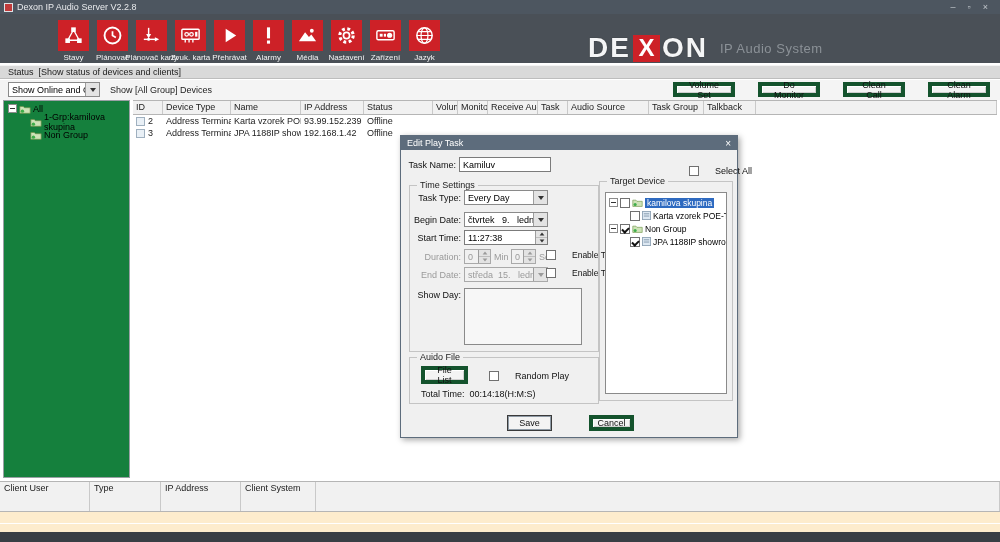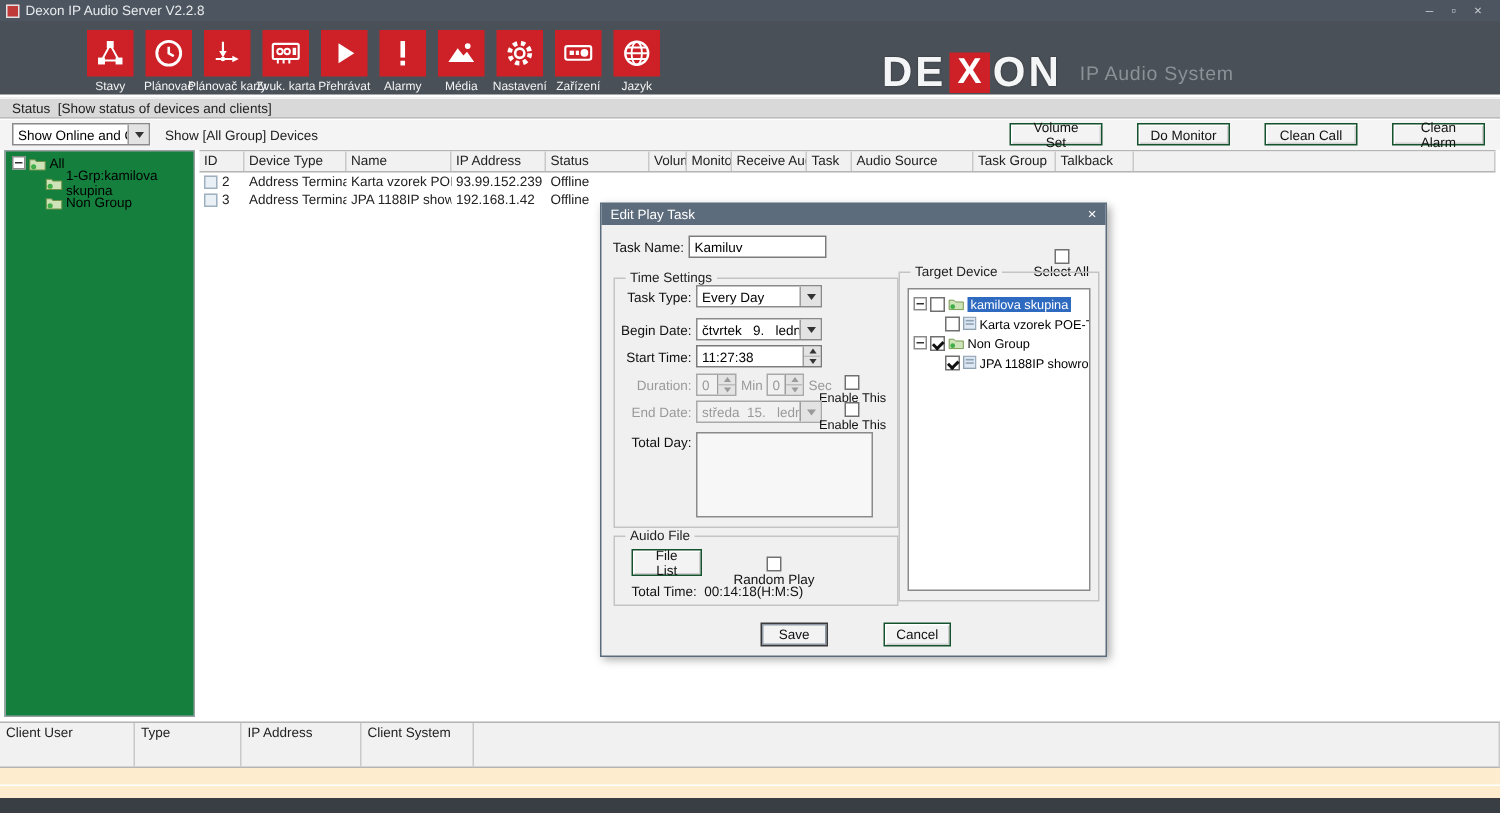--- a/index.html
+++ b/index.html
@@ -34,21 +34,21 @@
   .filterrow { left:0; top:80px; width:1000px; height:20px; background:#f4f4f4; }
   .combo { background:#fff; border:1px solid #8a8a8a; display:flex; align-items:center; height:15px; font-size:9px; overflow:hidden; }
   .combo .val { flex:1; padding:0 3px; white-space:pre; overflow:hidden; }
   .combo .arrow { width:14px; height:13px; background:#e3e3e3; border-left:1px solid #9d9d9d;
     display:flex; align-items:center; justify-content:center; }
   .tri-down { width:0; height:0; border-left:3px solid transparent; border-right:3px solid transparent; border-top:4px solid #333; }
   .tri-up { width:0; height:0; border-left:3px solid transparent; border-right:3px solid transparent; border-bottom:4px solid #333; }
   .filter-combo { position:absolute; left:8px; top:2px; width:92px; }
   .filter-label { position:absolute; left:110px; top:5px; font-size:9px; color:#222; }
   .action-btns { position:absolute; right:10px; top:2px; display:flex; gap:23px; }
-  .btn { background:#f3f3f3; border:1px solid #14532d; box-shadow:inset 1px 1px 0 #ffffff, inset -1px -1px 0 #cfcfcf;
+  .btn { background:#f3f3f3; border:4px solid #14532d; box-shadow:inset 1px 1px 0 #ffffff, inset -1px -1px 0 #cfcfcf;
     font-size:9px; color:#111; height:15px; padding:0 8px; display:flex; align-items:center; justify-content:center; cursor:default; }
   .action-btns .btn { width:62px; }
 
   
   .tree-panel { left:3px; top:100px; width:127px; height:378px; background:#15803d; border:1px solid #9aa0a5; font-size:9px; }
   .tree-row { display:flex; align-items:center; height:11px; margin-top:2px; }
   .expander { width:9px; height:9px; background:#fff; border:1px solid #8b8b8b; position:relative; flex:none; }
   .expander::after { content:''; position:absolute; left:1px; top:3px; width:5px; height:1px; background:#333; }
   .icon-folder { width:12px; height:10px; margin:0 2px; flex:none; }
   .icon-leaf { width:10px; height:10px; margin:0 2px; flex:none; }
@@ -86,21 +86,21 @@
   .spin-btns { width:12px; display:flex; flex-direction:column; border-left:1px solid #9d9d9d; }
   .spin-btns div { flex:1; background:#e3e3e3; display:flex; align-items:center; justify-content:center; }
   .spin-btns div + div { border-top:1px solid #bdbdbd; }
   .spin-btns .tri-up, .spin-btns .tri-down { transform:scale(0.8); }
   .disabled-field { background:#f1f1f1 !important; color:#9a9a9a; border-color:#a9a9a9 !important; }
   .disabled-field .val { color:#9a9a9a; }
   .disabled-field .tri-down, .disabled-field .tri-up { border-top-color:#9a9a9a; border-bottom-color:#9a9a9a; }
   .cb { width:10px; height:10px; background:#fff; border:1px solid #707070; position:relative; flex:none; }
   .cb.checked::after { content:''; position:absolute; left:1px; top:2px; width:5px; height:3px;
     border-left:2px solid #111; border-bottom:2px solid #111; transform:rotate(-45deg); }
-  .cb-wrap { position:absolute; display:flex; align-items:center; gap:0; font-size:9px; color:#111; white-space:nowrap;flex-direction:column; }
+  .cb-wrap { position:absolute; display:flex; align-items:center; gap:16px; font-size:9px; color:#111; white-space:nowrap; }
   .listbox { position:absolute; background:#f7f7f7; border:1px solid #8a8a8a; }
   .tgt-row { display:flex; align-items:center; height:13px; font-size:8.5px; white-space:nowrap; overflow:hidden; }
   .tgt-row .sel { background:#2e6ac0; color:#fff; padding:0 2px; }
   .dlg-btn { position:absolute; width:45px; height:16px; }
   .dlg-btn.default { border:1px solid #3a3a3a; box-shadow:inset 0 0 0 1px #8e9aa5, inset 1px 1px 0 #fff; }
 </style>
 </head>
 <body>
 
 <div class="abs titlebar">
@@ -420,21 +420,21 @@
     <span class="val">středa  15.   ledna   20</span>
     <span class="arrow">
         <span class="tri-down"></span>
       </span>
   </div>
   <div class="cb-wrap" style="left:145px; top:132px; font-size:8.5px;">
     <span class="cb"></span>
     <span>Enable This</span>
   </div>
 
-  <span class="dlg-label" style="left:0; top:154px; width:60px;">Total Day:</span>
+  <span class="dlg-label" style="left:0; top:154px; width:60px;">Show Day:</span>
   <div class="listbox" style="left:63px; top:152px; width:118px; height:57px;"></div>
 
   <div class="fieldset" style="left:8px; top:221px; width:190px; height:47px;">
     <span class="legend">Auido File</span>
   </div>
   <button class="btn abs" style="left:20px; top:230px; width:47px; height:18px;">File List</button>
   <div class="cb-wrap" style="left:88px; top:235px;">
     <span class="cb"></span>
     <span>Random Play</span>
   </div>

